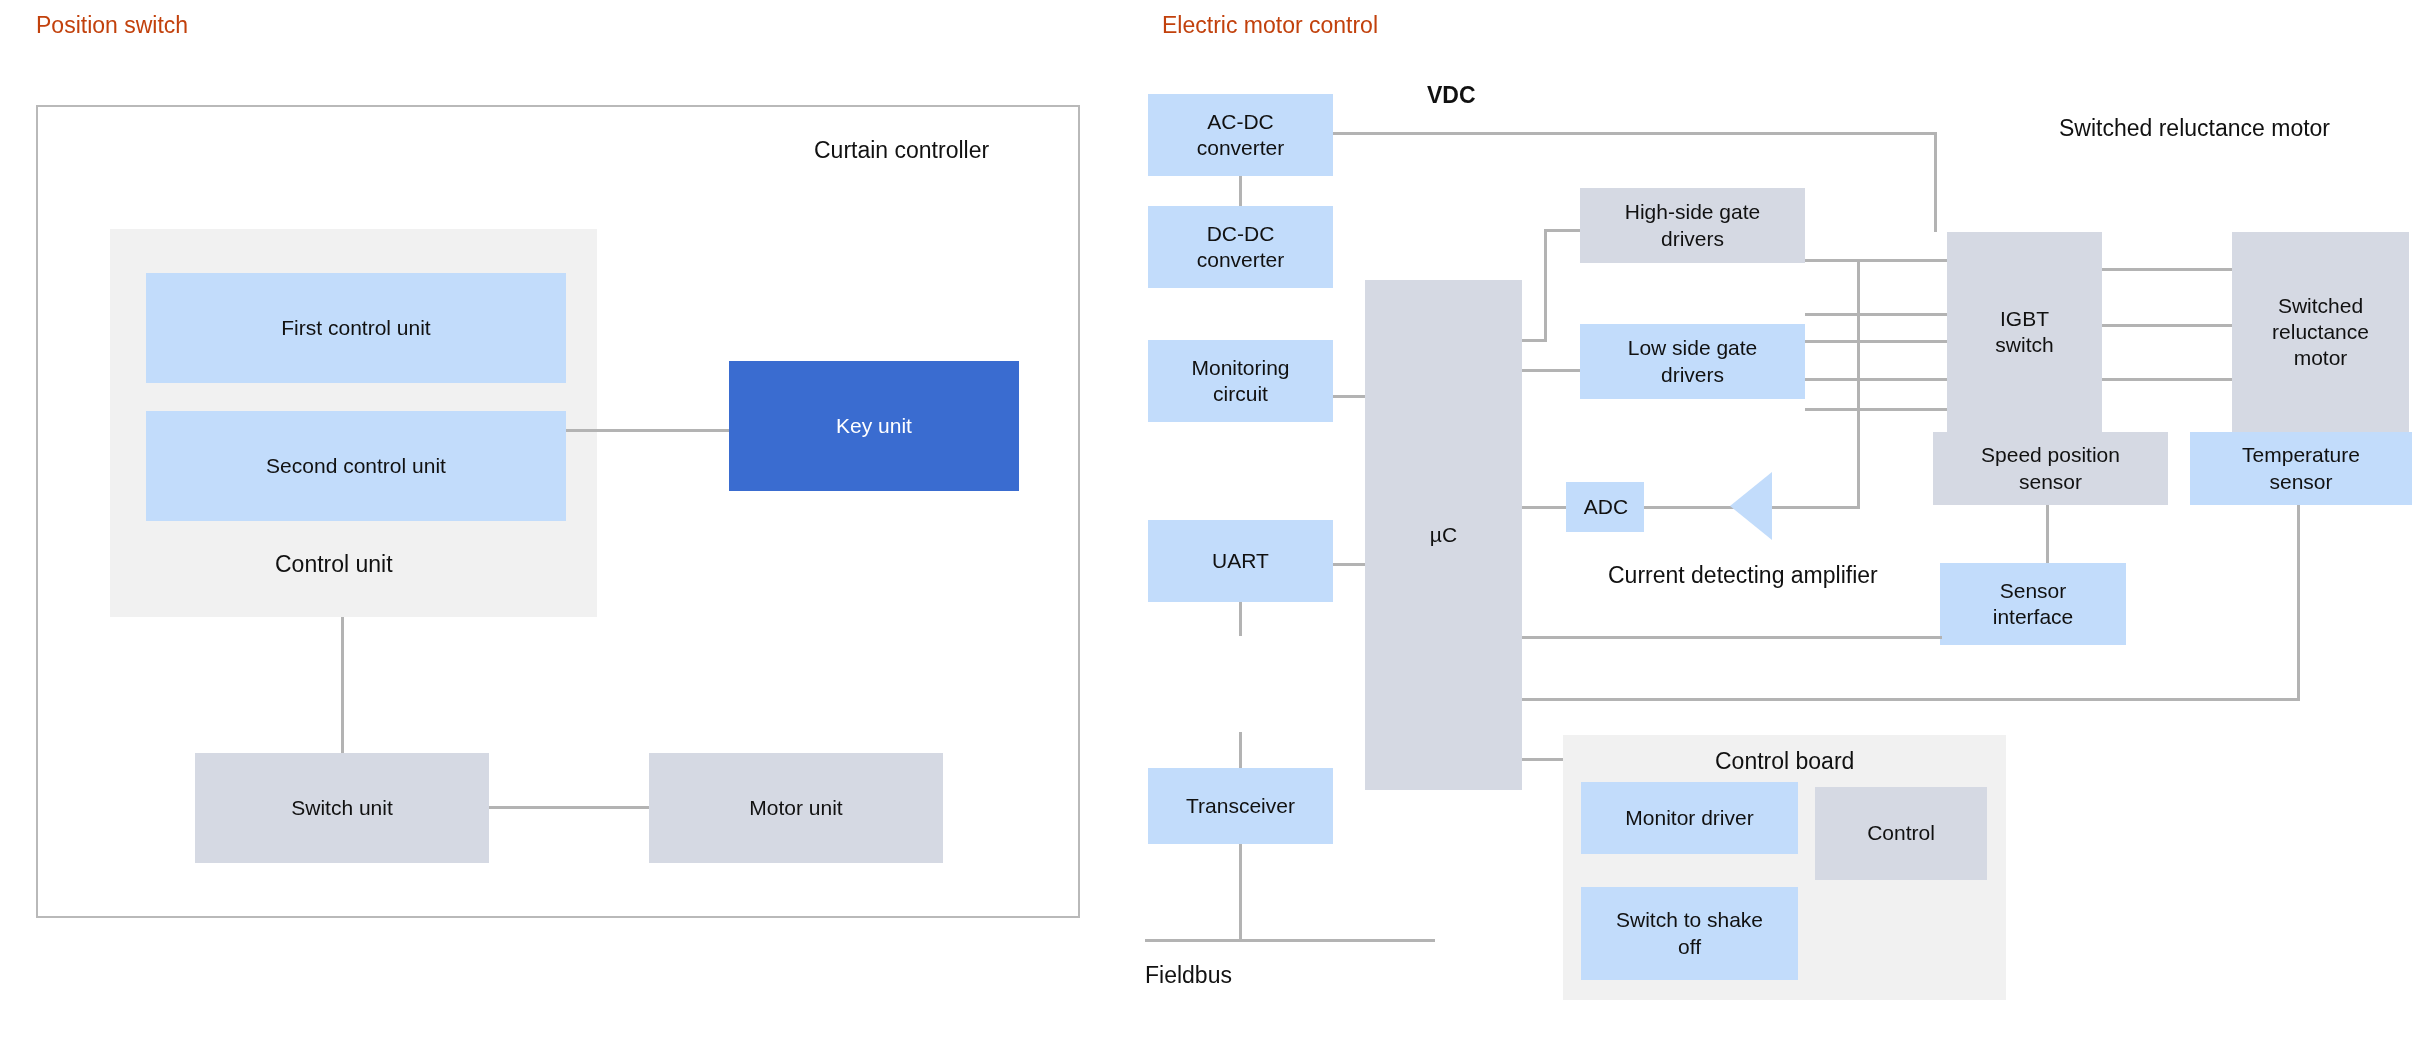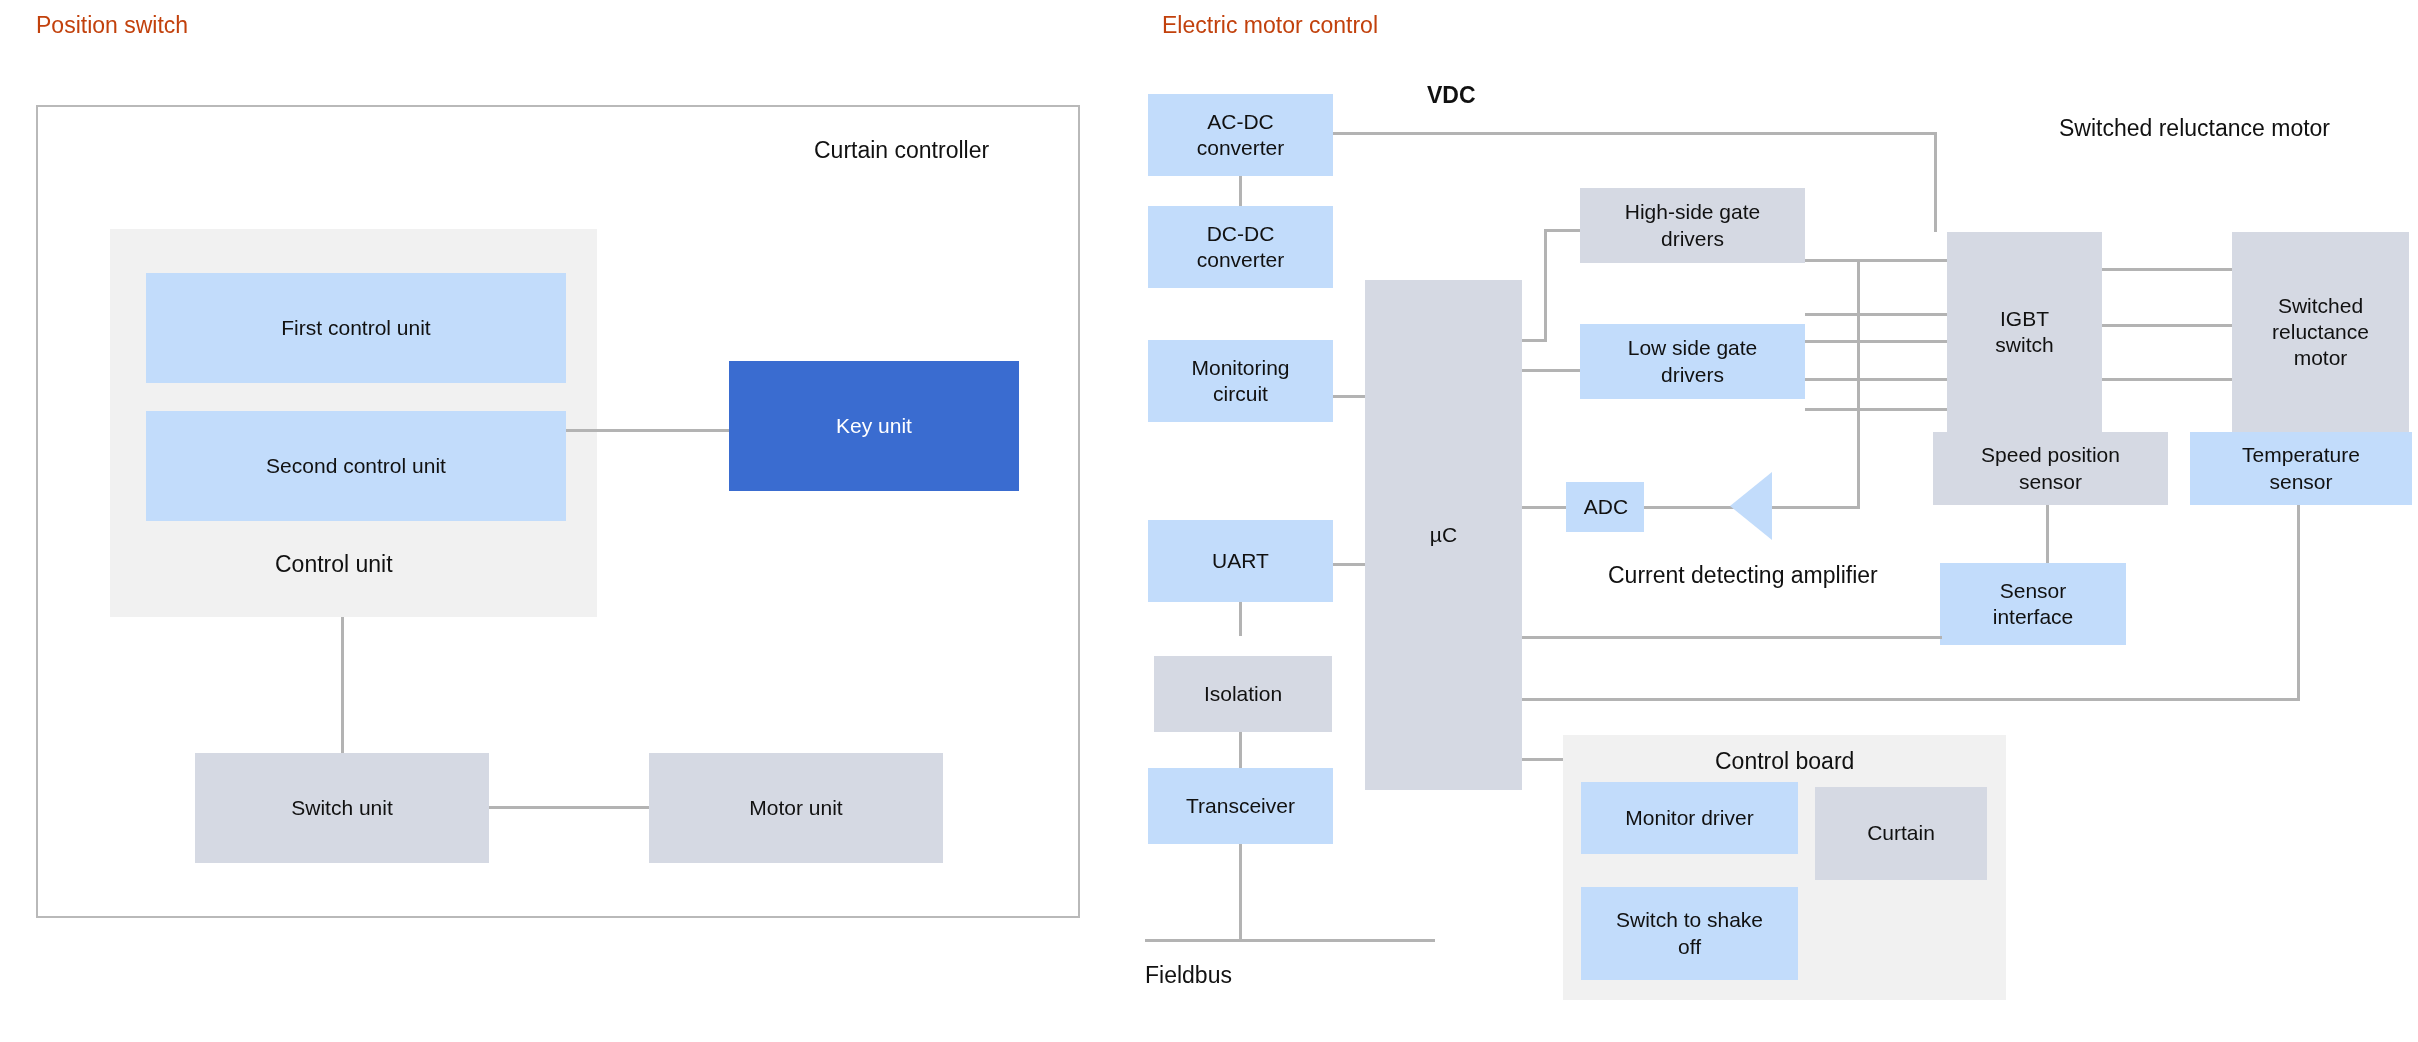--- a/index.html
+++ b/index.html
@@ -110,21 +110,20 @@
   <div class="hline" style="left:1333px;top:395px;width:32px;"></div>
 
   <div class="hline" style="left:1333px;top:132px;width:604px;"></div>
   <div class="vline" style="left:1934px;top:132px;height:100px;"></div>
 
   <div class="blk blue" style="left:1148px;top:520px;width:185px;height:82px;">UART</div>
   <div class="hline" style="left:1333px;top:563px;width:32px;"></div>
 
   <div class="vline" style="left:1239px;top:602px;height:34px;"></div>
 
-  <div class="blk gray" style="left:1154px;top:656px;width:178px;height:76px;">Isolation</div>
 
   <div class="vline" style="left:1239px;top:732px;height:36px;"></div>
 
   <div class="blk blue" style="left:1148px;top:768px;width:185px;height:76px;">Transceiver</div>
 
   <div class="vline" style="left:1239px;top:844px;height:96px;"></div>
   <div class="hline" style="left:1145px;top:939px;width:290px;"></div>
   <div class="lbl" style="left:1145px;top:962px;">Fieldbus</div>
 
   <div class="blk gray" style="left:1365px;top:280px;width:157px;height:510px;">µC</div>
@@ -189,18 +188,18 @@
   <div class="hline" style="left:1522px;top:698px;width:777px;"></div>
   <div class="vline" style="left:2297px;top:505px;height:196px;"></div>
 
   <div class="hline" style="left:1522px;top:758px;width:46px;"></div>
 
   <div class="blk panel" style="left:1563px;top:735px;width:443px;height:265px;"></div>
   <div class="lbl" style="left:1715px;top:748px;">Control board</div>
 
   <div class="blk blue" style="left:1581px;top:782px;width:217px;height:72px;">Monitor driver</div>
 
-  <div class="blk gray" style="left:1815px;top:787px;width:172px;height:93px;">Curtain</div>
+  <div class="blk gray" style="left:1815px;top:787px;width:172px;height:93px;">Control</div>
 
   <div class="blk blue" style="left:1581px;top:887px;width:217px;height:93px;">Switch to shake
 off</div>
 
 </div>
 
 </body></html>

